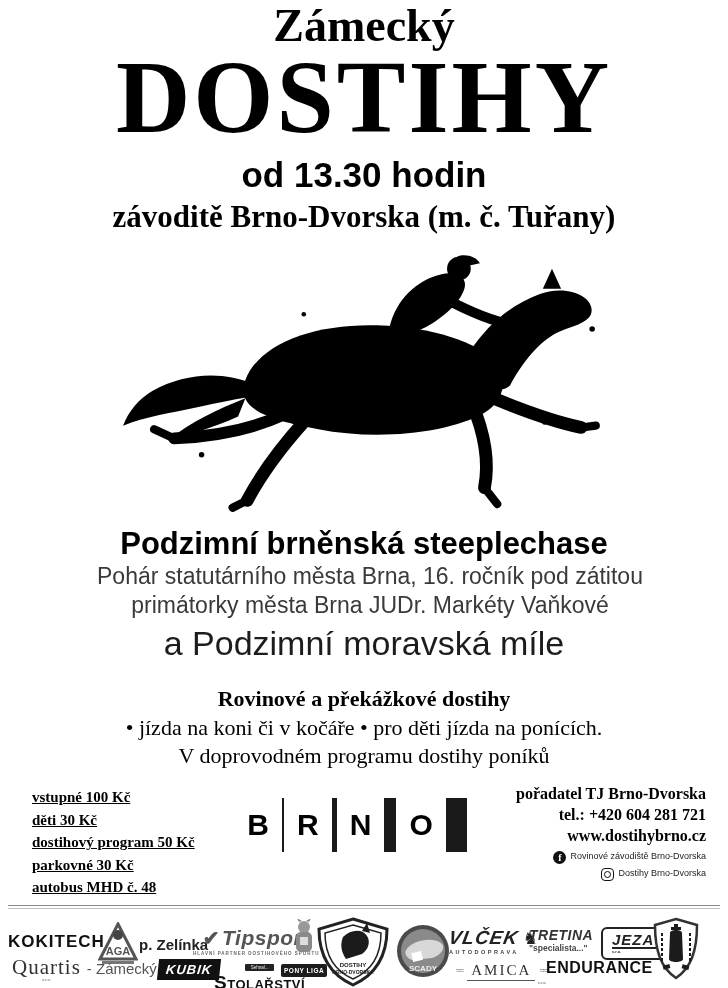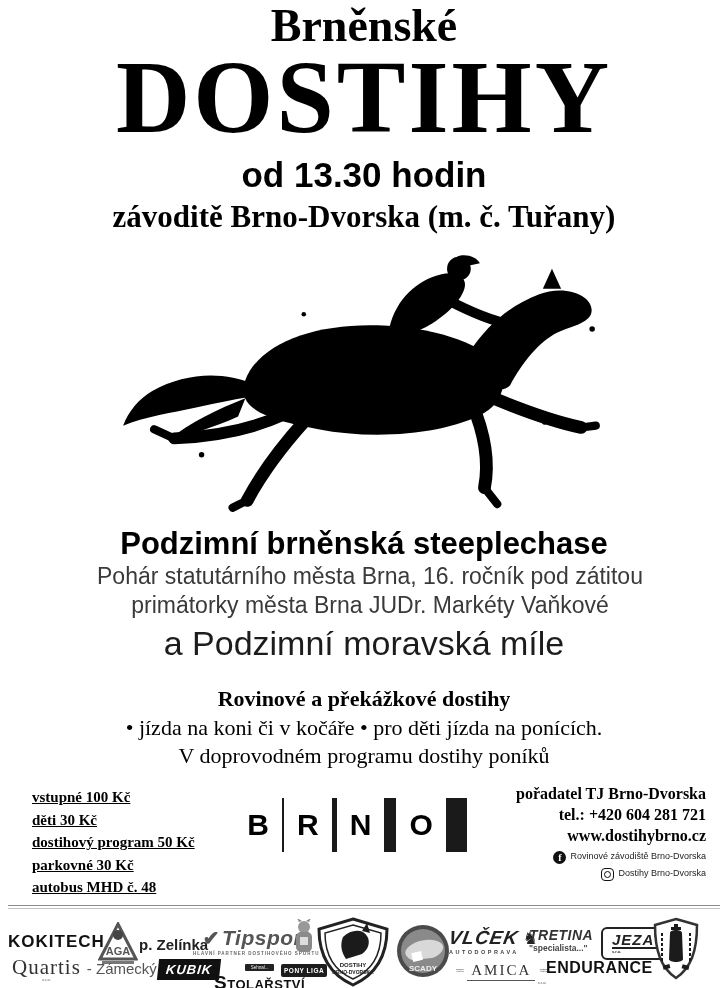--- a/index.html
+++ b/index.html
@@ -72,21 +72,21 @@
   .amica-wing{color:#777;font-size:8px;letter-spacing:-1px;vertical-align:2px;}
   .amica-sub{font:4px/1 "Liberation Sans",sans-serif;color:#555;text-align:right;}
   .endurance{left:546px;top:45px;font:900 16px/1 "Liberation Sans",sans-serif;letter-spacing:0.5px;color:#111;}
   .aga{left:98px;top:7px;}
 </style>
 </head>
 <body>
 
 <div class="poster">
 
-  <div class="subtitle">Brněnské</div>
+  <div class="subtitle">Zámecký</div>
   <div class="title">DOSTIHY</div>
   <div class="time">od 13.30 hodin</div>
   <div class="venue">závoditě Brno-Dvorska (m. č. Tuřany)</div>
 
   <div class="horse-wrap">
     <svg width="540" height="292" viewBox="0 0 540 320">
       <g fill="#000" stroke="none">
         <path d="M150,165 C115,150 75,152 38,172 C24,180 12,194 6,210 C30,200 58,196 86,190 C110,185 132,180 150,178 Z"></path>
         <path d="M140,180 C110,192 80,206 55,226 C78,220 106,212 132,200 Z"></path>
         <path d="M140,160 C155,120 215,98 285,100 C345,102 395,118 415,142 C428,158 424,182 402,196 C360,220 280,226 220,214 C170,204 128,194 140,160 Z"></path>

